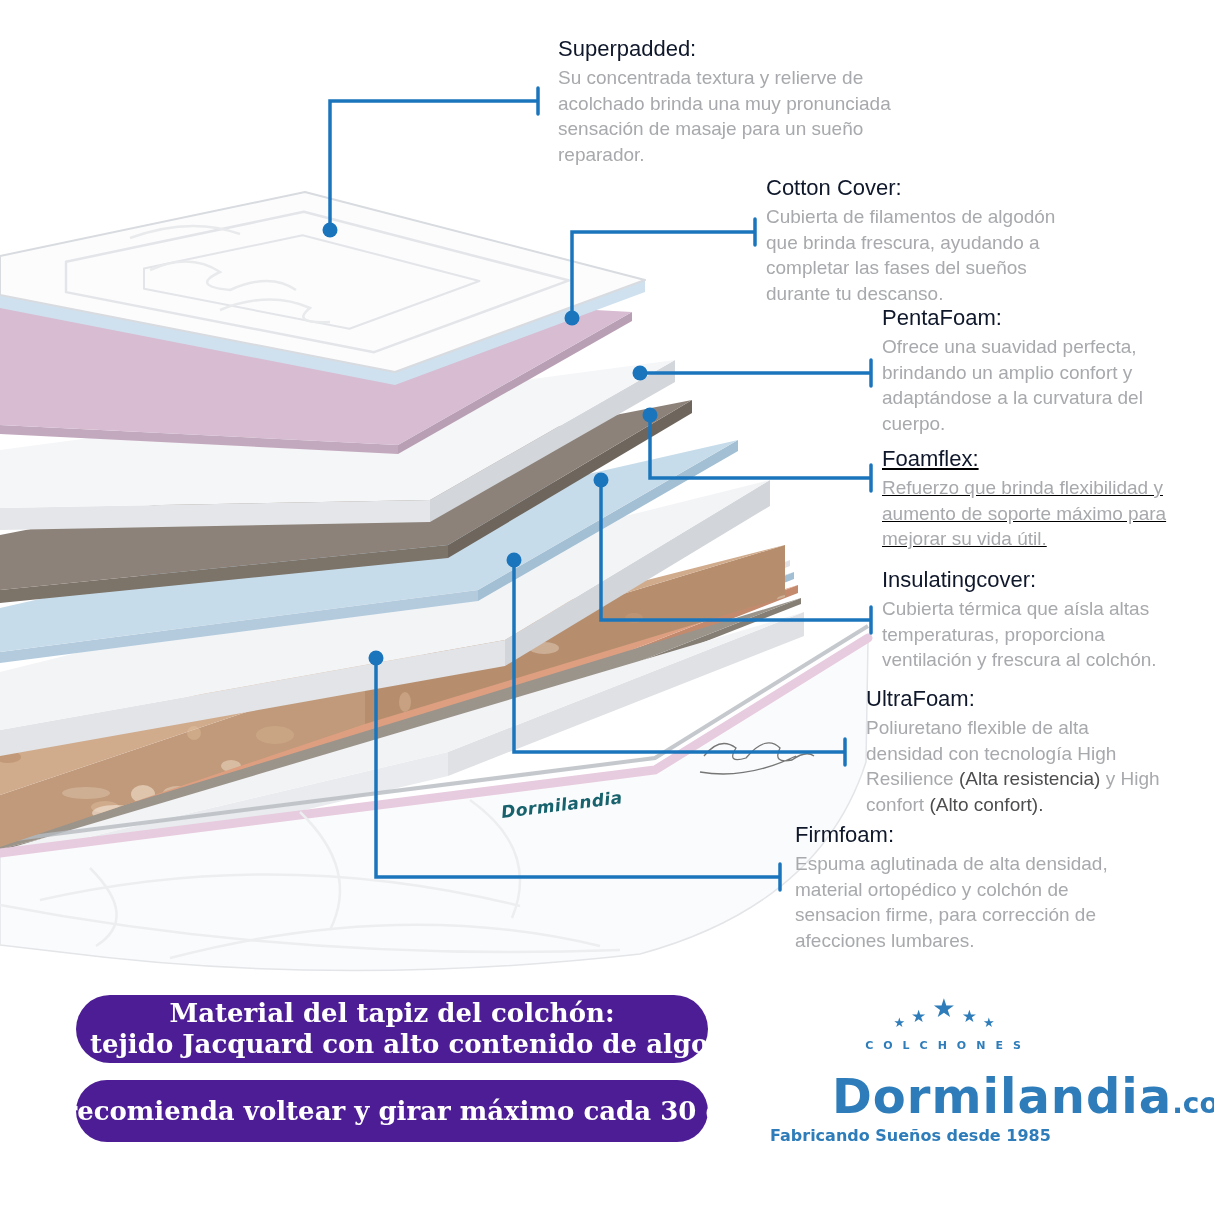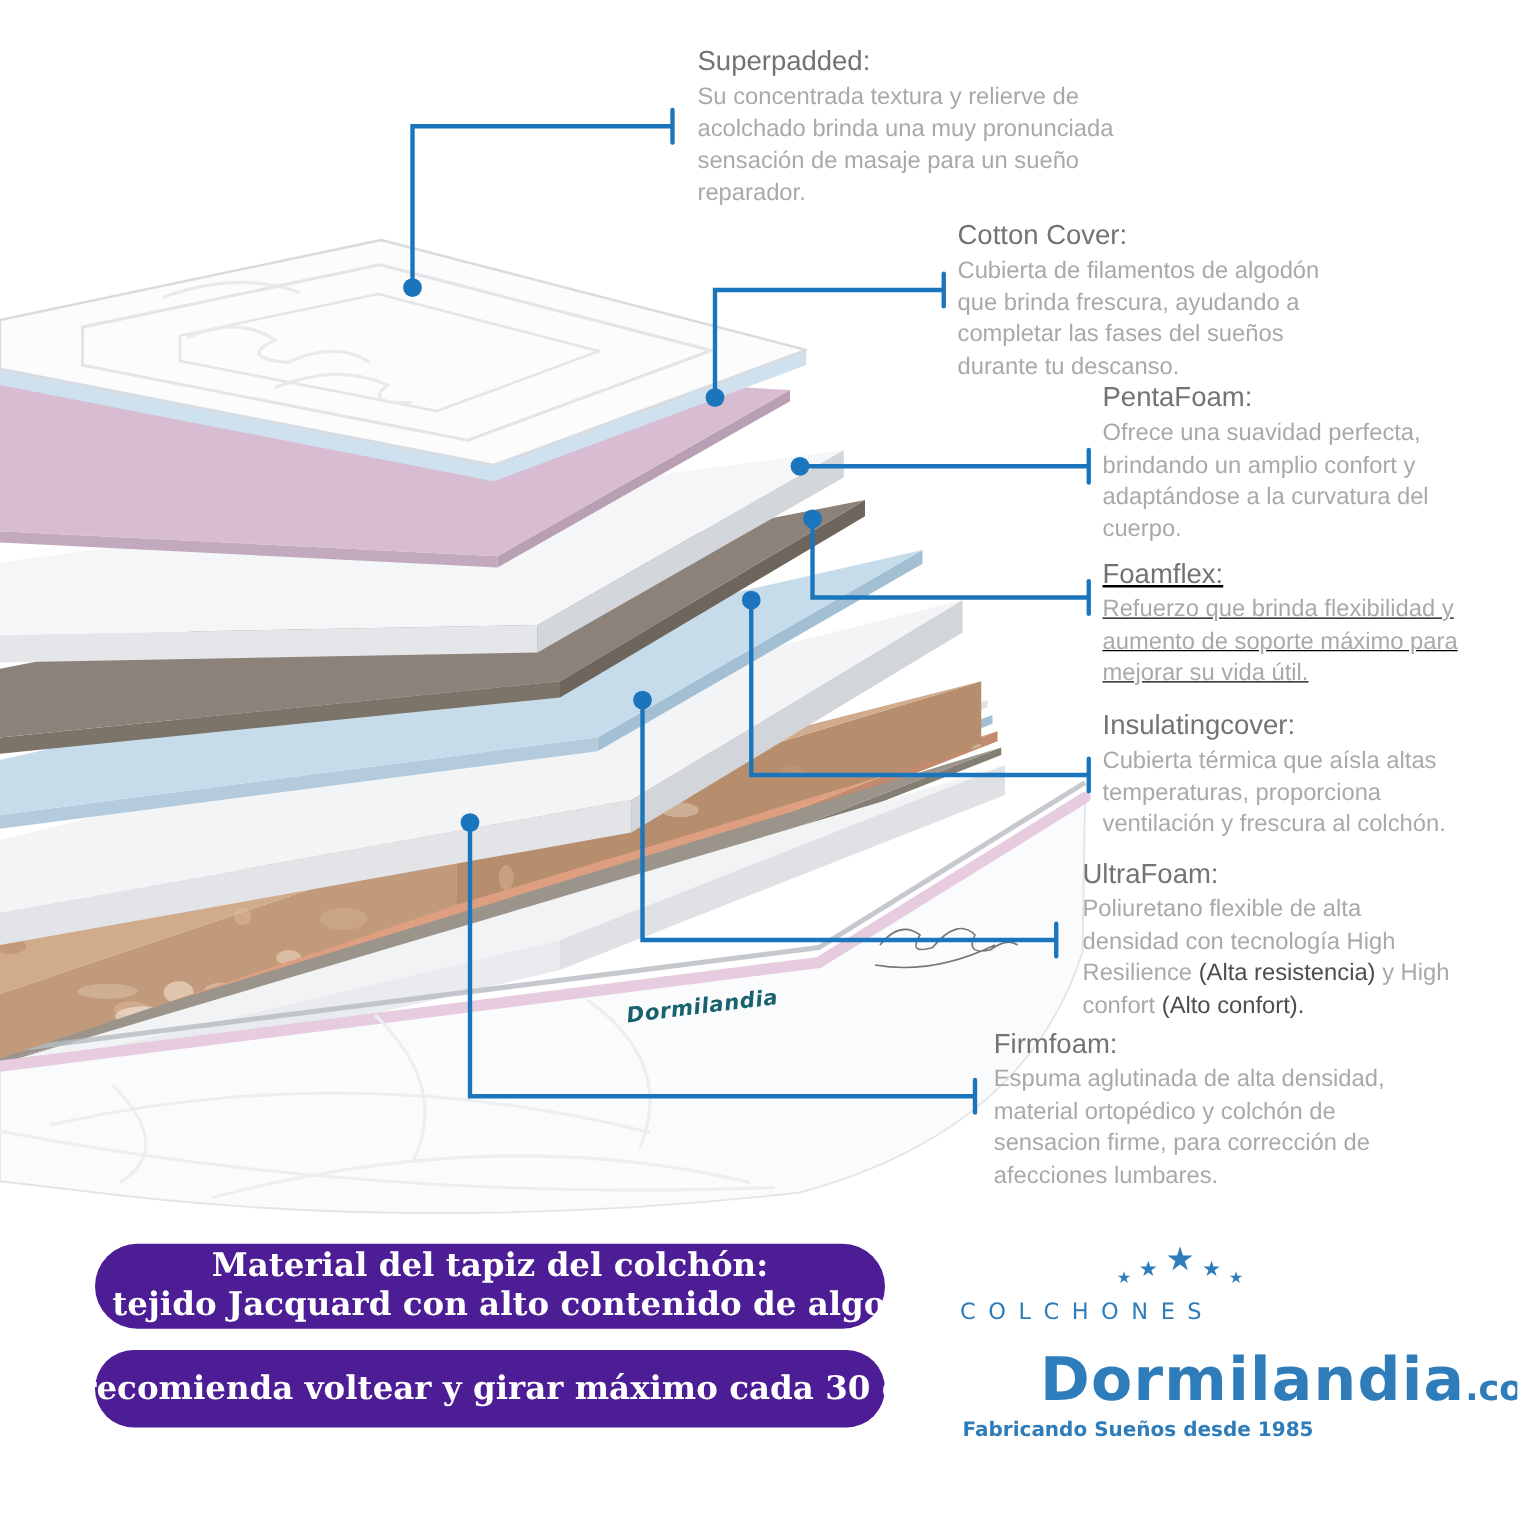--- a/index.html
+++ b/index.html
@@ -1,36 +1,36 @@
 <!DOCTYPE html>
 <html><head>
 <meta charset="utf-8">
 <style>
   html,body{margin:0;padding:0;background:#ffffff;}
   .stage{position:relative;width:1214px;height:1214px;background:#ffffff;overflow:hidden;
          font-family:"Liberation Sans",sans-serif;}
   #mattress-svg{position:absolute;left:0;top:0;}
   
   .callout-label{position:absolute;}
-  .callout-label h3{margin:0 0 3px 0;font-size:22px;font-weight:400;color:#737373;line-height:26px;}
+  .callout-label h3{margin:0 0 3px 0;font-size:22px;font-weight:400;color:#0f172a;line-height:26px;}
   .callout-label p{margin:0;font-size:19px;line-height:25.5px;color:#a7a9ac;}
   .callout-label .seg-dark{color:#4d4d4f;margin-top:16px;}
   
   .banner{position:absolute;left:76px;width:632px;background:#4c1d95;color:#ffffff;
           display:flex;flex-direction:column;align-items:center;justify-content:center;
           font-family:"DejaVu Serif",serif;font-weight:700;text-align:center;}
   .banner .bline{white-space:nowrap;font-size:26px;line-height:31px;}
   #banner-1{top:995px;height:68px;border-radius:34px;}
   #banner-2{top:1080px;height:62px;border-radius:31px;}
   
   .logo{position:absolute;left:816px;top:1005px;width:360px;color:#2e7dba;
         font-family:"DejaVu Sans",sans-serif;}
   .logo .stars{text-align:center;transform:translateX(-52px);line-height:26px;height:30px;}
   .logo .stars span{display:inline-block;margin:0 3px;}
-  .logo .colchones{transform:translateX(-48px);font-size:18px;font-weight:400;
+  .logo .colchones{text-align:center;transform:translateX(-48px);font-size:11px;font-weight:700;
         letter-spacing:10px;margin-top:4px;}
   .logo .brandrow{padding-left:16px;margin-top:16px;white-space:nowrap;}
   .logo .brand{font-size:48px;font-weight:800;letter-spacing:1px;}
   .logo .suffix{font-size:28px;font-weight:800;}
   .logo .tagline{font-size:16px;font-weight:700;transform:translateX(-46px);margin-top:2px;}
 </style>
 </head>
 <body>
 
 <div class="stage">

